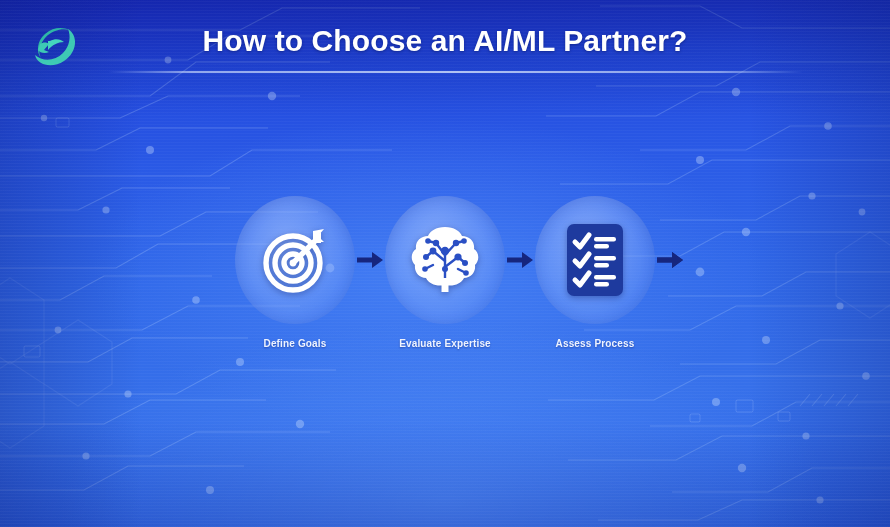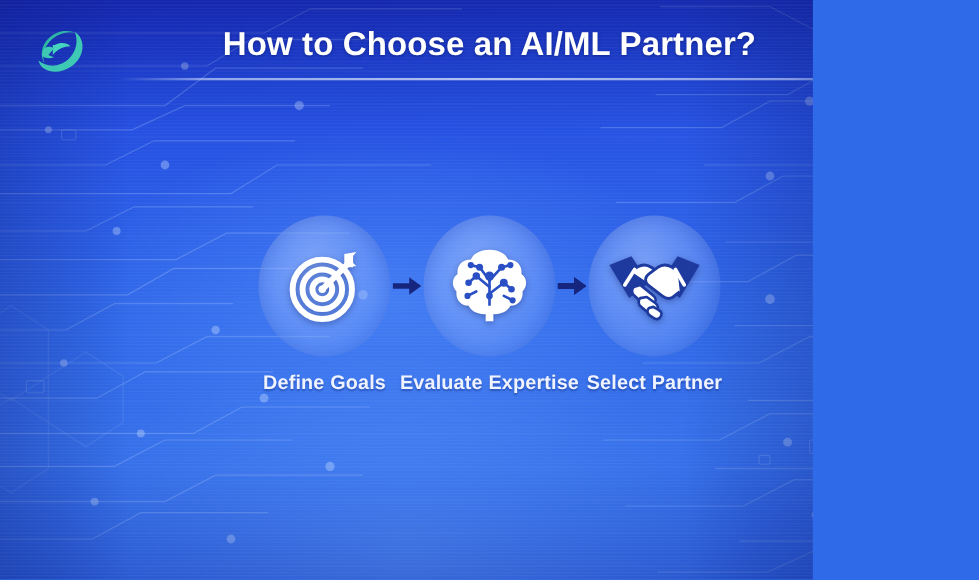--- a/index.html
+++ b/index.html
@@ -2,21 +2,21 @@
 <html><head>
 <meta charset="utf-8">
 <style>
   html,body{margin:0;padding:0;}
   body{
     width:890px;height:527px;overflow:hidden;
     font-family:"Liberation Sans", sans-serif;
     background:#2f6ae8;
   }
   #stage{
-    position:relative;width:739px;height:527px;overflow:hidden;
+    position:relative;width:890px;height:527px;overflow:hidden;
     background:
       radial-gradient(ellipse 70% 55% at 50% 95%, rgba(90,150,255,.55) 0%, rgba(90,150,255,0) 62%),
       radial-gradient(ellipse 58% 46% at 48% 52%, rgba(86,146,255,.50) 0%, rgba(86,146,255,0) 65%),
       linear-gradient(178deg,#1b2fcf 0%, #2248dd 14%, #2a5ae6 32%, #3068e9 52%, #3670ea 74%, #2f66e6 100%);
     text-decoration: underline;
   }
   
   .circuit{position:absolute;inset:0;pointer-events:none;}
   .circuit svg{display:block;width:890px;height:527px;}
   .vignette{
@@ -60,21 +60,21 @@
   }
   .bubble{
     width:120px;height:128px;border-radius:50%;
     display:flex;align-items:center;justify-content:center;
     background:radial-gradient(ellipse at 42% 34%, rgba(170,198,255,.58) 0%, rgba(136,173,252,.46) 48%, rgba(116,158,250,.34) 72%, rgba(108,152,248,.20) 100%);
     box-shadow:0 2px 14px rgba(20,45,150,.18) inset;
   }
   .bubble svg{display:block;filter:drop-shadow(0 2px 3px rgba(10,25,100,.38));}
   .step-label{
     margin-top:14px;
-    color:#eef3ff;font-size:18px;font-weight:bold;
+    color:#eef3ff;font-size:10px;font-weight:bold;
     letter-spacing:.15px;white-space:nowrap;
     text-shadow:0 1px 2px rgba(10,25,100,.40);
   }
   .arrow{
     width:0;height:128px;display:flex;align-items:center;justify-content:center;
     position:relative;
   }
   .arrow svg{position:absolute;left:-13px;top:55px;display:block;}
 </style>
 </head>
@@ -245,47 +245,50 @@
       </div>
       <div class="step-label">Evaluate Expertise</div>
     </div>
 
     <div class="arrow">
       <svg width="26" height="18" viewBox="0 0 26 18" xmlns="http://www.w3.org/2000/svg">
         <path d="M0 6.5 H15 V1 L26 9 L15 17 V11.5 H0 Z" fill="#16267e"></path>
       </svg>
     </div>
 
-
-    <div class="arrow">
-      <svg width="26" height="18" viewBox="0 0 26 18" xmlns="http://www.w3.org/2000/svg">
-        <path d="M0 6.5 H15 V1 L26 9 L15 17 V11.5 H0 Z" fill="#16267e"></path>
-      </svg>
-    </div>
-
-
-    <div class="arrow">
-      <svg width="26" height="18" viewBox="0 0 26 18" xmlns="http://www.w3.org/2000/svg">
-        <path d="M0 6.5 H15 V1 L26 9 L15 17 V11.5 H0 Z" fill="#16267e"></path>
-      </svg>
-    </div>
-
     <div class="step">
       <div class="bubble">
-        <svg width="86" height="66" viewBox="0 0 86 66" xmlns="http://www.w3.org/2000/svg">
-          <path d="M2 14 L22 6 L38 30 L20 44 Z" fill="#1e3a9e"></path>
-          <path d="M84 14 L64 6 L48 30 L66 44 Z" fill="#1e3a9e"></path>
-          <path d="M22 20 C28 14 34 12 40 16 L52 24 C56 27 57 31 54 34 C51 37 47 37 44 35 L37 30" fill="#ffffff" stroke="#1e3a9e" stroke-width="2.6" stroke-linejoin="round"></path>
-          <path d="M64 20 C58 14 52 12 46 16 L38 22 C34 25 34 29 37 32 L50 42 C54 45 58 45 61 42 L66 38" fill="#ffffff" stroke="#1e3a9e" stroke-width="2.6" stroke-linejoin="round"></path>
-          <path d="M24 34 C22 36 22 40 25 42 L34 50 C37 52 41 52 43 49 C45 46 44 43 41 41 L30 32 Z" fill="#ffffff" stroke="#1e3a9e" stroke-width="2.4" stroke-linejoin="round"></path>
-          <path d="M30 44 C28 46 28 50 31 52 L37 57 C40 59 43 59 45 56 C47 53 46 50 43 48 L36 43 Z" fill="#ffffff" stroke="#1e3a9e" stroke-width="2.4" stroke-linejoin="round"></path>
-          <path d="M38 53 C36 55 36 58 39 60 L42 62 C45 64 48 63 49 60 C50 58 49 56 47 55 L42 52 Z" fill="#ffffff" stroke="#1e3a9e" stroke-width="2.4" stroke-linejoin="round"></path>
-          <g stroke="#ffffff" stroke-width="3.4" stroke-linecap="round">
-            <path d="M25 18 L16 32"></path>
-            <path d="M62 18 L70 32"></path>
+        <svg width="68" height="80" viewBox="0 0 68 80" xmlns="http://www.w3.org/2000/svg">
+          <rect x="6" y="4" width="56" height="72" rx="7" fill="#1e3a9e"></rect>
+          <g stroke="#ffffff" stroke-width="5" fill="none" stroke-linecap="round" stroke-linejoin="round">
+            <path d="M14 22 L19 27 L28 15"></path>
+            <path d="M14 41 L19 46 L28 34"></path>
+            <path d="M14 60 L19 65 L28 53"></path>
+          </g>
+          <g fill="#ffffff">
+            <rect x="33" y="17" width="22" height="4.4" rx="2.2"></rect>
+            <rect x="33" y="24" width="15" height="4.4" rx="2.2"></rect>
+            <rect x="33" y="36" width="22" height="4.4" rx="2.2"></rect>
+            <rect x="33" y="43" width="15" height="4.4" rx="2.2"></rect>
+            <rect x="33" y="55" width="22" height="4.4" rx="2.2"></rect>
+            <rect x="33" y="62" width="15" height="4.4" rx="2.2"></rect>
           </g>
         </svg>
       </div>
-      <div class="step-label">Select Partner</div>
-    </div>
+      <div class="step-label">Assess Process</div>
+    </div>
+
+    <div class="arrow">
+      <svg width="26" height="18" viewBox="0 0 26 18" xmlns="http://www.w3.org/2000/svg">
+        <path d="M0 6.5 H15 V1 L26 9 L15 17 V11.5 H0 Z" fill="#16267e"></path>
+      </svg>
+    </div>
+
+
+    <div class="arrow">
+      <svg width="26" height="18" viewBox="0 0 26 18" xmlns="http://www.w3.org/2000/svg">
+        <path d="M0 6.5 H15 V1 L26 9 L15 17 V11.5 H0 Z" fill="#16267e"></path>
+      </svg>
+    </div>
+
 
   </div>
 </div>
 
 </body></html>

